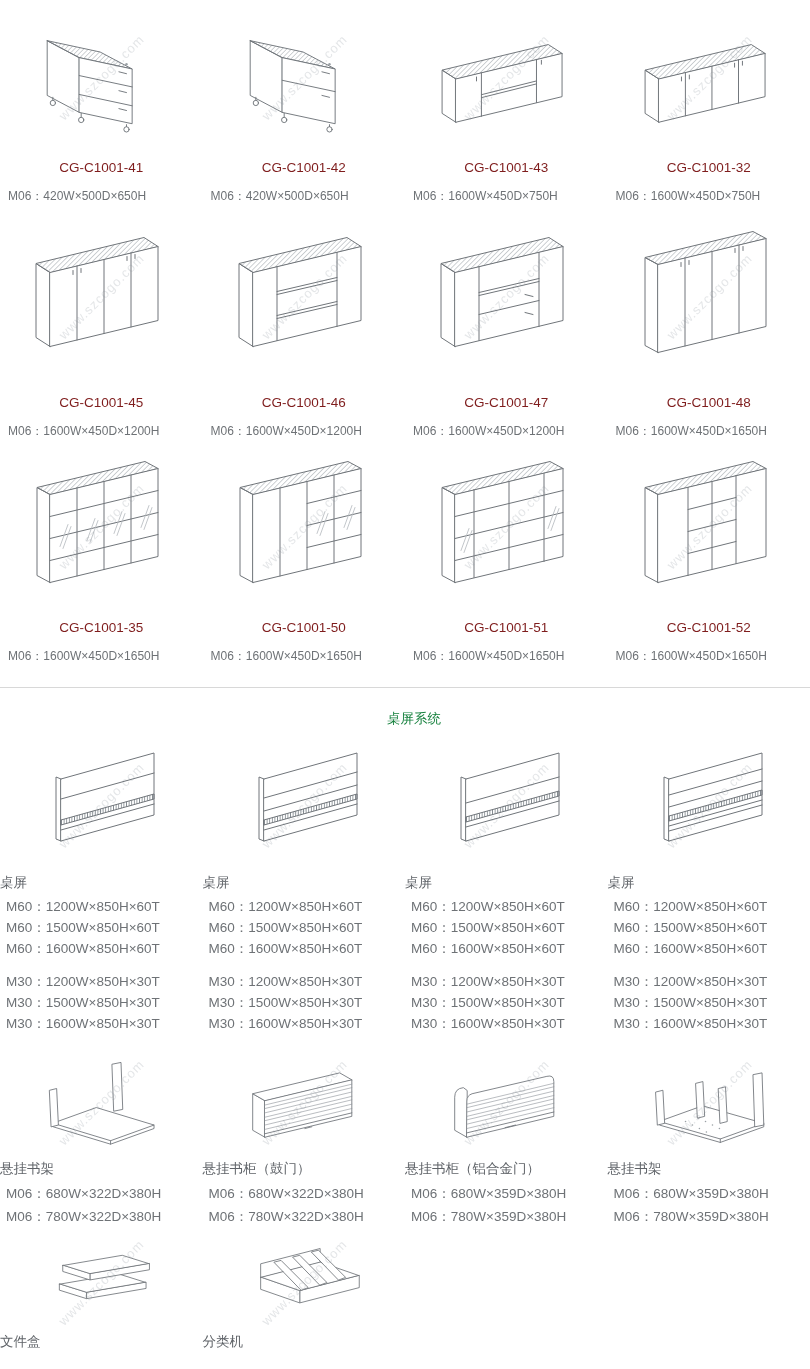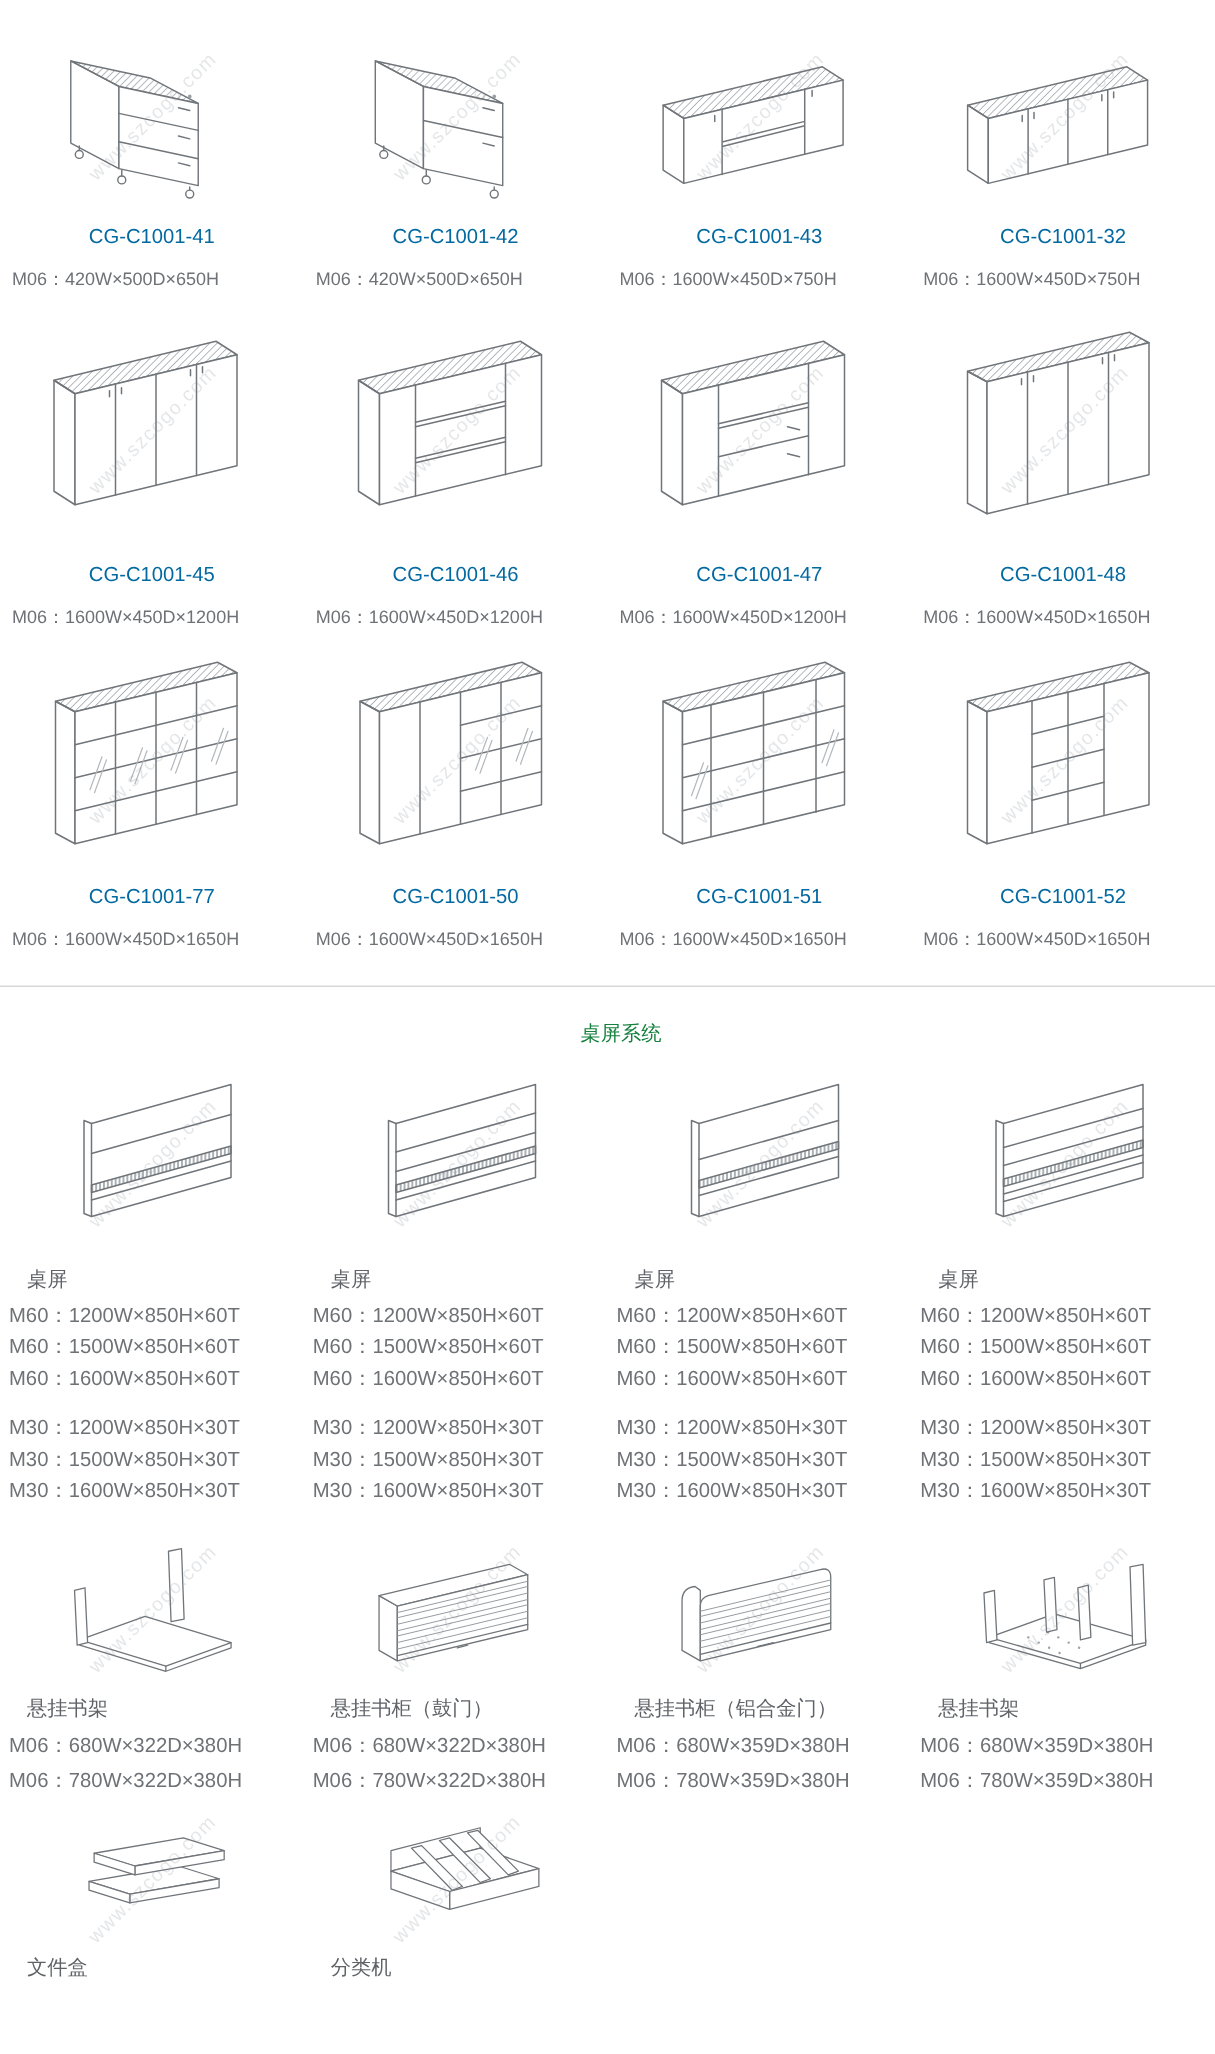--- a/index.html
+++ b/index.html
@@ -13,24 +13,24 @@
   .r3 .draw{height:140px;}
   .rs .draw{height:122px;}
   .rh .draw{height:100px;}
   .ra .draw{height:85px;}
   .r1{margin-top:18px;}
   .r2{margin-top:16px;}
   .r3{margin-top:16px;}
   .rs{margin-top:16px;}
   .rh{margin-top:18px;}
   .ra{margin-top:12px;}
-  .code{text-align:center;font-size:13.5px;color:#0369a1;margin-top:14px;}
+  .code{text-align:center;font-size:13.5px;color:#7f1d1d;margin-top:24px;}
   .spec{font-size:12px;color:#6e7276;margin-top:13px;padding-left:8px;white-space:nowrap;}
   .line{font-size:13.5px;color:#6e7276;line-height:21px;padding-left:6px;white-space:nowrap;}
-  .lbl{font-size:13.5px;color:#5f6368;padding-left:18px;margin:8px 0 4px 0;}
+  .lbl{font-size:13.5px;color:#5f6368;margin:8px 0 4px 0;}
   .gap{height:12px;}
   .lh23 .line{line-height:23px;}
   .divider{border:none;border-top:1px solid #d8d8d8;margin:22px 0 0 0;}
   .sec-title{font-size:13.5px;color:#15803d;margin:22px 0 0 18px;text-align:center;}
   .wm{position:absolute;inset:0;display:flex;align-items:center;justify-content:center;
       transform:rotate(-45deg);color:rgba(130,140,150,0.22);font-size:13px;letter-spacing:1px;
       pointer-events:none;user-select:none;}
   svg.d{overflow:visible;}
   svg.d path,svg.d circle{fill:#ffffff;stroke:#70757a;stroke-width:1;stroke-linejoin:round;stroke-linecap:round;}
   svg.d path.ph{fill:url(#ph);}
@@ -191,21 +191,21 @@
         <svg class="d" width="170" height="138" viewBox="0 0 170 135">
           <path d="M34,124 21,117 21,29 34,36Z"></path>
           <path class="ph" d="M34,36 21,29 129,3 142,10Z"></path>
           <path d="M34,124 142,98 142,10 34,36Z"></path>
           <path class="ln" d="M61,117.5 61,29.5 M88,111 88,23 M115,104.5 115,16.5"></path>
           <path class="ln" d="M34,102 142,76 M34,80 142,54 M34,58 142,32"></path>
           <path class="gl" d="M44,88 52,66 M47,90 55,68 M71,82 79,60 M74,84 82,62 M98,75 106,53 M101,77 109,55 M125,69 133,47 M128,71 136,49"></path>
         </svg>
         <span class="wm">www.szcogo.com</span>
       </div>
-      <div class="code">CG-C1001-77</div>
+      <div class="code">CG-C1001-35</div>
       <div class="spec">M06：1600W×450D×1650H</div>
     </div>
     <div class="cell">
       <div class="draw">
         <svg class="d" width="170" height="138" viewBox="0 0 170 135">
           <path d="M34,124 21,117 21,29 34,36Z"></path>
           <path class="ph" d="M34,36 21,29 129,3 142,10Z"></path>
           <path d="M34,124 142,98 142,10 34,36Z"></path>
           <path class="ln" d="M61,117.5 61,29.5 M88,111 88,23 M115,104.5 115,16.5"></path>
           <path class="ln" d="M88,45 142,32 M88,67 142,54 M88,89 142,76"></path>

